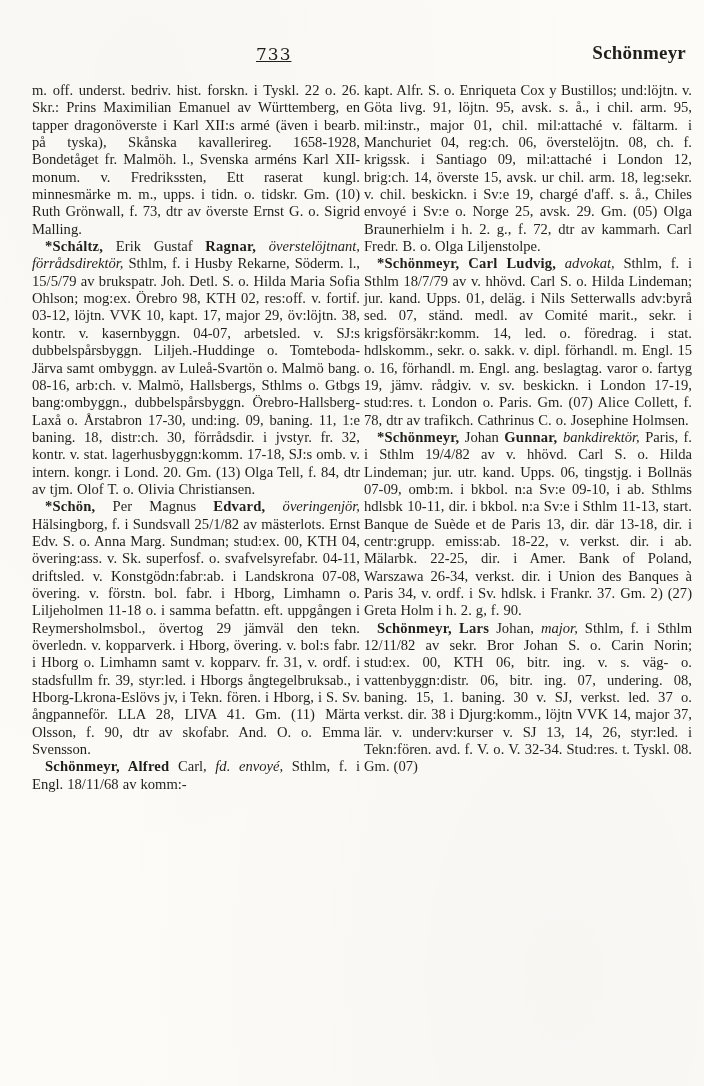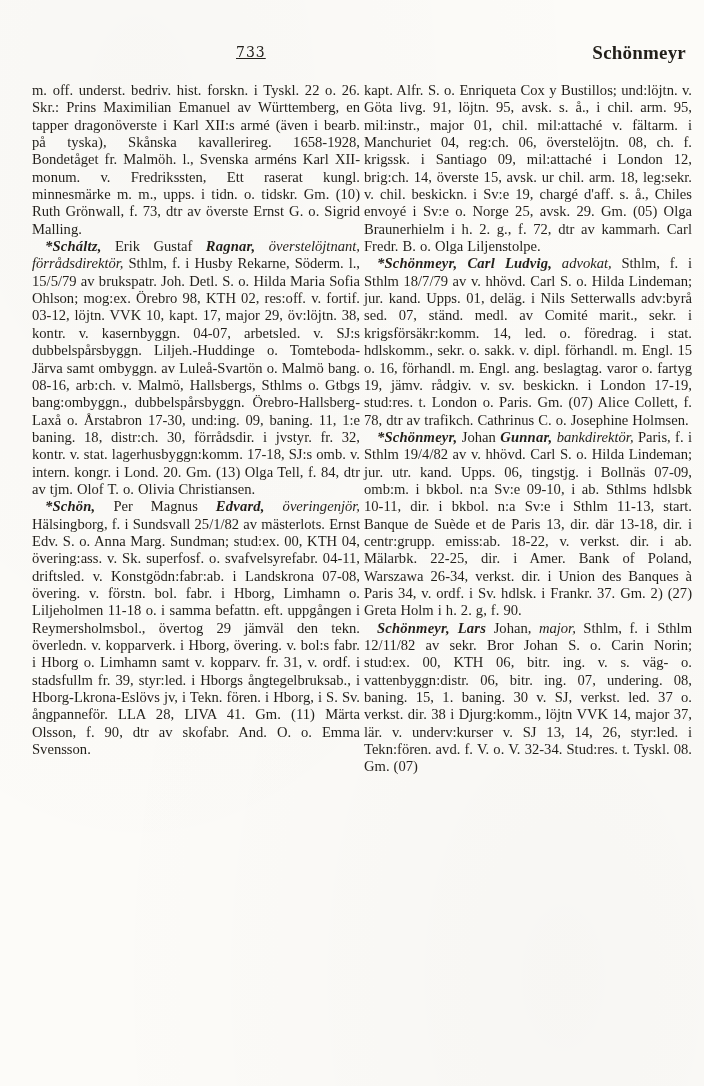--- a/index.html
+++ b/index.html
@@ -24,23 +24,23 @@
     overflow: hidden;
   }
   .page-header {
     position: relative;
     height: 24px;
     margin-bottom: 14px;
     width: 670px;
   }
   .page-number {
     position: absolute;
-    left: 204px;
+    left: 224px;
     top: 0;
-    font-size: 14px;
+    font-size: 17px;
     letter-spacing: 1px;
     font-family: "DejaVu Serif", serif;
     text-decoration: underline;
   }
   .running-head {
     position: absolute;
     right: 16px;
     top: -2px;
     font-size: 19px;
     font-weight: 700;
@@ -59,36 +59,37 @@
     hyphens: none;
     word-spacing: 0.4px;
   }
   .entry {
     text-indent: 13px;
     margin: 0;
   }
   .entry.continuation {
     text-indent: 0;
   }
-  .seg-b { font-weight: 700; letter-spacing: 0.2px; font-style: italic; }
+  .seg-b { font-weight: 700; letter-spacing: 0.2px; }
   .seg-i { font-style: italic; }
 </style>
 </head>
 <body>
 
 <div class="page">
   <div class="page-header">
     <span class="page-number">733</span>
     <span class="running-head">Schönmeyr</span>
   </div>
   <div class="columns">
     <div class="col">
         <p class="entry continuation"><span class="seg-n">m. off. underst. bedriv. hist. forskn. i Tyskl. 22 o. 26. Skr.: Prins Maximilian Emanuel av Württemberg, en tapper dragonöverste i Karl XII:s armé (även i bearb. på tyska), Skånska kavallerireg. 1658-1928, Bondetåget fr. Malmöh. l., Svenska arméns Karl XII-monum. v. Fredrikssten, Ett raserat kungl. minnesmärke m. m., upps. i tidn. o. tidskr. Gm. (10) Ruth Grönwall, f. 73, dtr av överste Ernst G. o. Sigrid Malling.</span></p>
         <p class="entry"><span class="seg-b">*Scháltz,</span><span class="seg-n"> Erik Gustaf </span><span class="seg-b">Ragnar,</span><span class="seg-i"> överstelöjtnant, förrådsdirektör,</span><span class="seg-n"> Sthlm, f. i Husby Rekarne, Söderm. l., 15/5/79 av brukspatr. Joh. Detl. S. o. Hilda Maria Sofia Ohlson; mog:ex. Örebro 98, KTH 02, res:off. v. fortif. 03-12, löjtn. VVK 10, kapt. 17, major 29, öv:löjtn. 38, kontr. v. kasernbyggn. 04-07, arbetsled. v. SJ:s dubbelspårsbyggn. Liljeh.-Huddinge o. Tomteboda-Järva samt ombyggn. av Luleå-Svartön o. Malmö bang. 08-16, arb:ch. v. Malmö, Hallsbergs, Sthlms o. Gtbgs bang:ombyggn., dubbelspårsbyggn. Örebro-Hallsberg-Laxå o. Årstabron 17-30, und:ing. 09, baning. 11, 1:e baning. 18, distr:ch. 30, förrådsdir. i jvstyr. fr. 32, kontr. v. stat. lagerhusbyggn:komm. 17-18, SJ:s omb. v. intern. kongr. i Lond. 20.  Gm. (13) Olga Tell, f. 84, dtr av tjm. Olof T. o. Olivia Christiansen.</span></p>
         <p class="entry"><span class="seg-b">*Schön,</span><span class="seg-n"> Per Magnus </span><span class="seg-b">Edvard,</span><span class="seg-i"> överingenjör,</span><span class="seg-n"> Hälsingborg, f. i Sundsvall 25/1/82 av mästerlots. Ernst Edv. S. o. Anna Marg. Sundman; stud:ex. 00, KTH 04, övering:ass. v. Sk. superfosf. o. svafvelsyrefabr. 04-11, driftsled. v. Konstgödn:fabr:ab. i Landskrona 07-08, övering. v. förstn. bol. fabr. i Hborg, Limhamn o. Liljeholmen 11-18 o. i samma befattn. eft. uppgången i Reymersholmsbol., övertog 29 jämväl den tekn. överledn. v. kopparverk. i Hborg, övering. v. bol:s fabr. i Hborg o. Limhamn samt v. kopparv. fr. 31, v. ordf. i stadsfullm fr. 39, styr:led. i Hborgs ångtegelbruksab., i Hborg-Lkrona-Eslövs jv, i Tekn. fören. i Hborg, i S. Sv. ångpanneför. LLA 28, LIVA 41.  Gm. (11) Märta Olsson, f. 90, dtr av skofabr. And. O. o. Emma Svensson.</span></p>
+        <p class="entry"><span class="seg-b">Schönmeyr, Alfred</span><span class="seg-n"> Carl, </span><span class="seg-i">fd. envoyé,</span><span class="seg-n"> Sthlm, f. i Engl. 18/11/68 av komm:-</span></p>
       </div>
     <div class="col">
         <p class="entry continuation"><span class="seg-n">kapt. Alfr. S. o. Enriqueta Cox y Bustillos; und:löjtn. v. Göta livg. 91, löjtn. 95, avsk. s. å., i chil. arm. 95, mil:instr., major 01, chil. mil:attaché v. fältarm. i Manchuriet 04, reg:ch. 06, överstelöjtn. 08, ch. f. krigssk. i Santiago 09, mil:attaché i London 12, brig:ch. 14, överste 15, avsk. ur chil. arm. 18, leg:sekr. v. chil. beskickn. i Sv:e 19, chargé d'aff. s. å., Chiles envoyé i Sv:e o. Norge 25, avsk. 29.  Gm. (05) Olga Braunerhielm i h. 2. g., f. 72, dtr av kammarh. Carl Fredr. B. o. Olga Liljenstolpe.</span></p>
         <p class="entry"><span class="seg-b">*Schönmeyr, Carl Ludvig,</span><span class="seg-i"> advokat,</span><span class="seg-n"> Sthlm, f. i Sthlm 18/7/79 av v. hhövd. Carl S. o. Hilda Lindeman; jur. kand. Upps. 01, deläg. i Nils Setterwalls adv:byrå sed. 07, ständ. medl. av Comité marit., sekr. i krigsförsäkr:komm. 14, led. o. föredrag. i stat. hdlskomm., sekr. o. sakk. v. dipl. förhandl. m. Engl. 15 o. 16, förhandl. m. Engl. ang. beslagtag. varor o. fartyg 19, jämv. rådgiv. v. sv. beskickn. i London 17-19, stud:res. t. London o. Paris. Gm. (07) Alice Collett, f. 78, dtr av trafikch. Cathrinus C. o. Josephine Holmsen.</span></p>
         <p class="entry"><span class="seg-b">*Schönmeyr,</span><span class="seg-n"> Johan </span><span class="seg-b">Gunnar,</span><span class="seg-i"> bankdirektör,</span><span class="seg-n"> Paris, f. i Sthlm 19/4/82 av v. hhövd. Carl S. o. Hilda Lindeman; jur. utr. kand. Upps. 06, tingstjg. i Bollnäs 07-09, omb:m. i bkbol. n:a Sv:e 09-10, i ab. Sthlms hdlsbk 10-11, dir. i bkbol. n:a Sv:e i Sthlm 11-13, start. Banque de Suède et de Paris 13, dir. där 13-18, dir. i centr:grupp. emiss:ab. 18-22, v. verkst. dir. i ab. Mälarbk. 22-25, dir. i Amer. Bank of Poland, Warszawa 26-34, verkst. dir. i Union des Banques à Paris 34, v. ordf. i Sv. hdlsk. i Frankr. 37.  Gm. 2) (27) Greta Holm i h. 2. g, f. 90.</span></p>
         <p class="entry"><span class="seg-b">Schönmeyr, Lars</span><span class="seg-n"> Johan, </span><span class="seg-i">major,</span><span class="seg-n"> Sthlm, f. i Sthlm 12/11/82 av sekr. Bror Johan S. o. Carin Norin; stud:ex. 00, KTH 06, bitr. ing. v. s. väg- o. vattenbyggn:distr. 06, bitr. ing. 07, undering. 08, baning. 15, 1. baning. 30 v. SJ, verkst. led. 37 o. verkst. dir. 38 i Djurg:komm., löjtn VVK 14, major 37, lär. v. underv:kurser v. SJ 13, 14, 26, styr:led. i Tekn:fören. avd. f. V. o. V. 32-34. Stud:res. t. Tyskl. 08.  Gm. (07)</span></p>
       </div>
   </div>
 </div>
 

